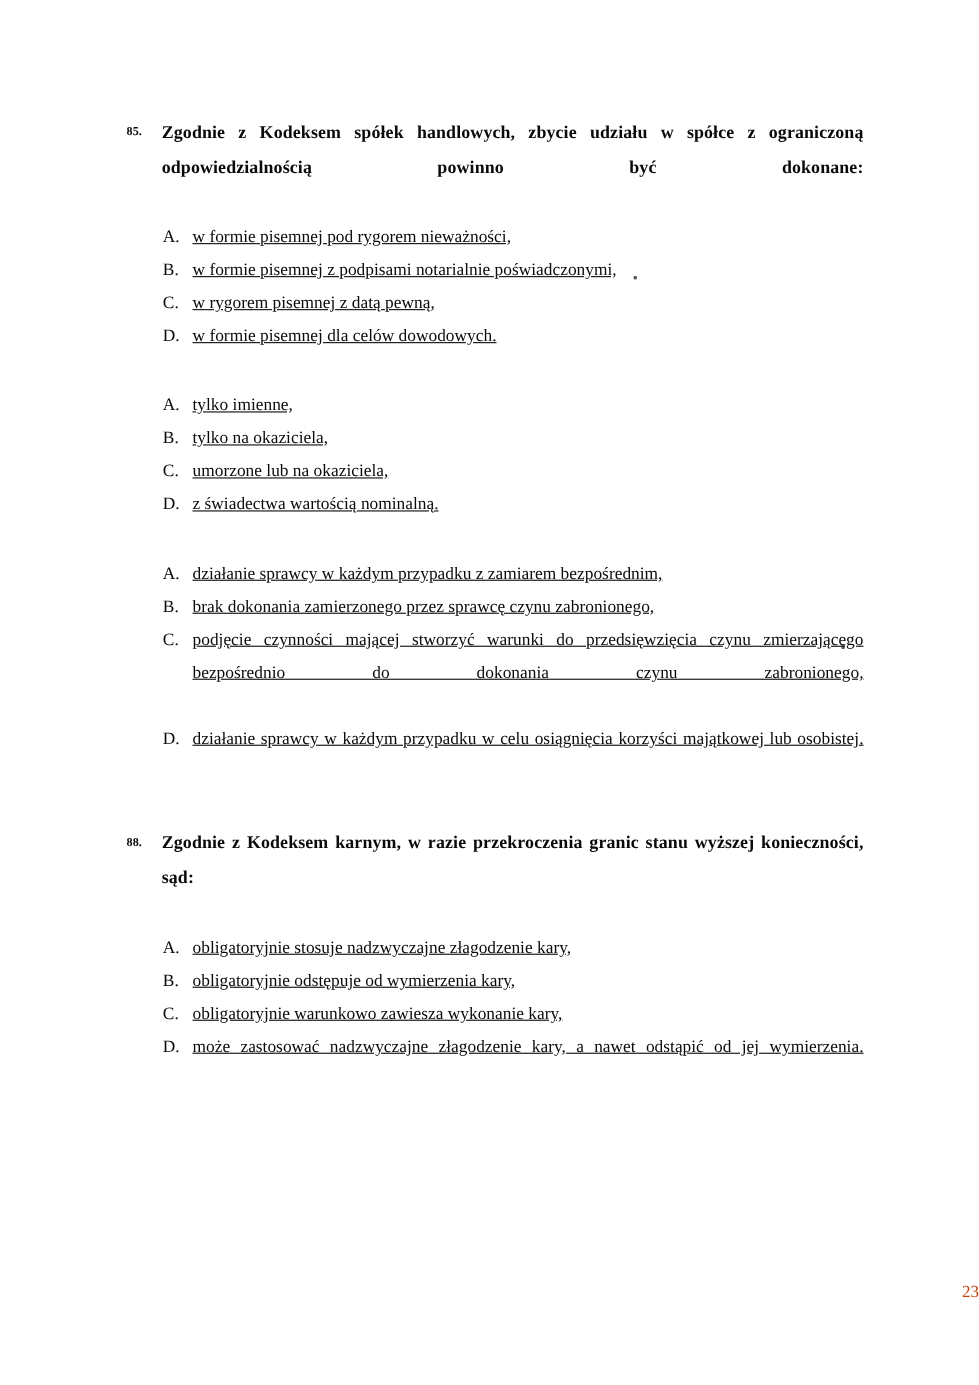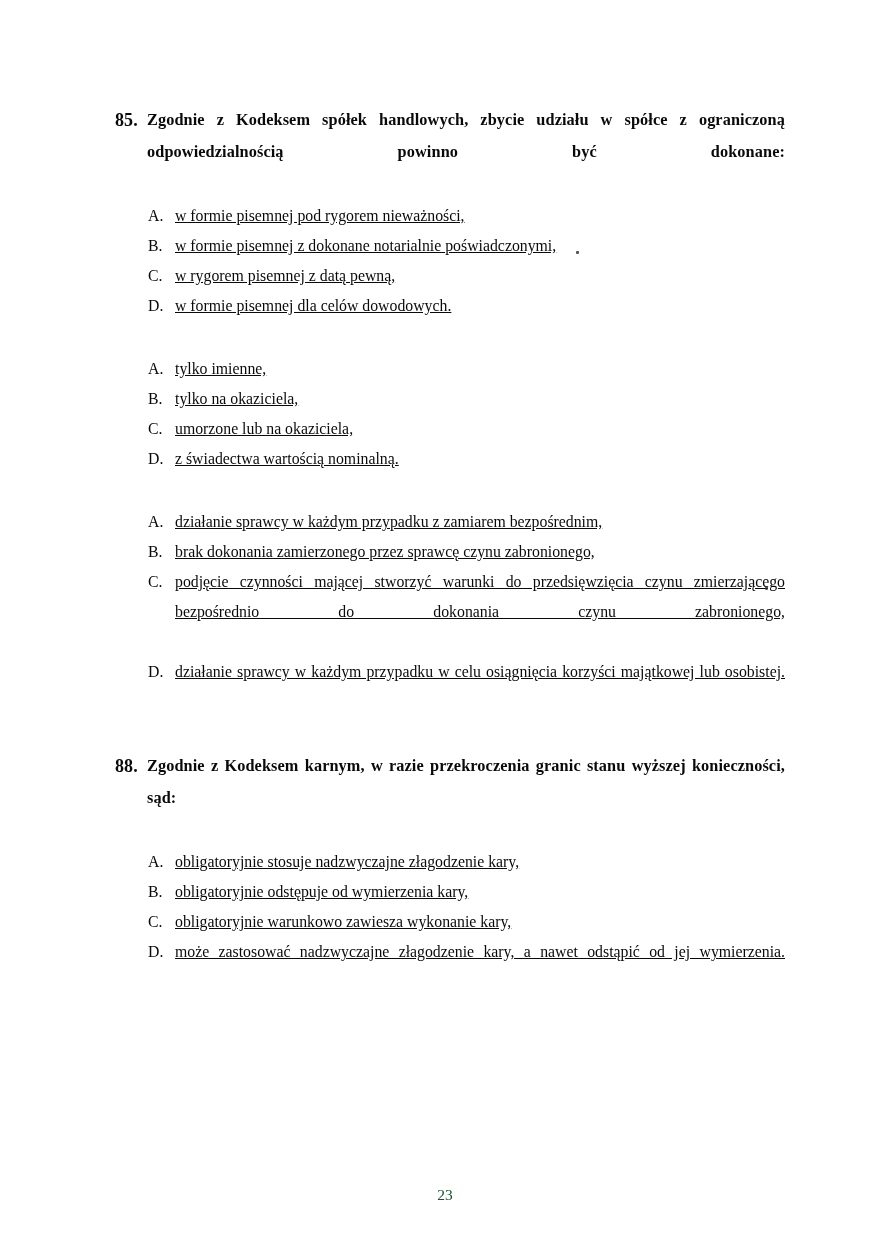--- a/index.html
+++ b/index.html
@@ -42,21 +42,21 @@
     line-height: 32px;
     text-align: justify;
     text-justify: inter-word;
     letter-spacing: 0.1px;
   }
   .q-num {
     position: absolute;
     left: 0;
     top: 0;
     font-weight: bold;
-    font-size: 18px;
+    font-size: 11px;
     line-height: 32px;
   }
   .q-text {
     display: block;
   }
   
   .q-text::after {
     content: "";
     display: inline-block;
     width: 100%;
@@ -91,26 +91,25 @@
     display: inline-block;
     width: 100%;
   }
 
   
   .page-number {
     position: absolute;
     left: 0;
     right: 0;
     top: 1165px;
-    text-align: center;
+    text-align: right;
     font-size: 15.5px;
     line-height: 20px;
     font-family: "Liberation Serif", "DejaVu Serif", serif;
-    color: #14532d;
-    margin-top: 20px;
+    color: #c2410c;
   }
 
   
   .speckle {
     position: absolute;
     background: #2e2e2e;
     border-radius: 35%;
     opacity: 0.82;
   }
 </style>
@@ -126,21 +125,21 @@
         <span class="q-num">85.</span>
         <span class="q-text">Zgodnie z Kodeksem spółek handlowych, zbycie udziału w spółce z ograniczoną odpowiedzialnością powinno być dokonane:</span>
       </div>
       <div class="options">
         <div class="option">
           <span class="opt-letter">A.</span>
           <span class="opt-text">w formie pisemnej pod rygorem nieważności,</span>
         </div>
         <div class="option">
           <span class="opt-letter">B.</span>
-          <span class="opt-text">w formie pisemnej z dokonane notarialnie poświadczonymi,</span>
+          <span class="opt-text">w formie pisemnej z podpisami notarialnie poświadczonymi,</span>
         </div>
         <div class="option">
           <span class="opt-letter">C.</span>
           <span class="opt-text">w rygorem pisemnej z datą pewną,</span>
         </div>
         <div class="option">
           <span class="opt-letter">D.</span>
           <span class="opt-text">w formie pisemnej dla celów dowodowych.</span>
         </div>
       </div>

